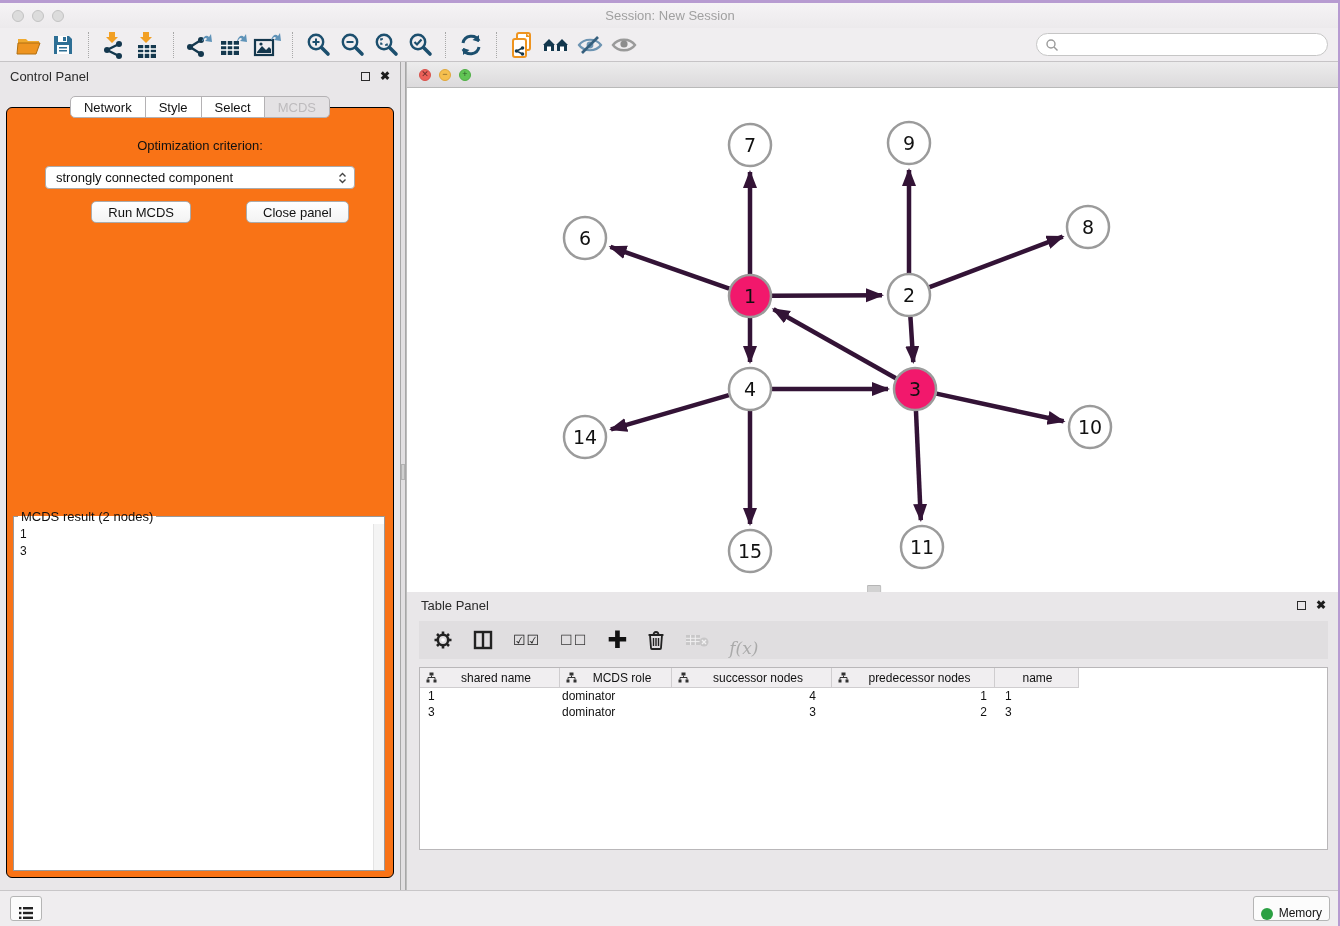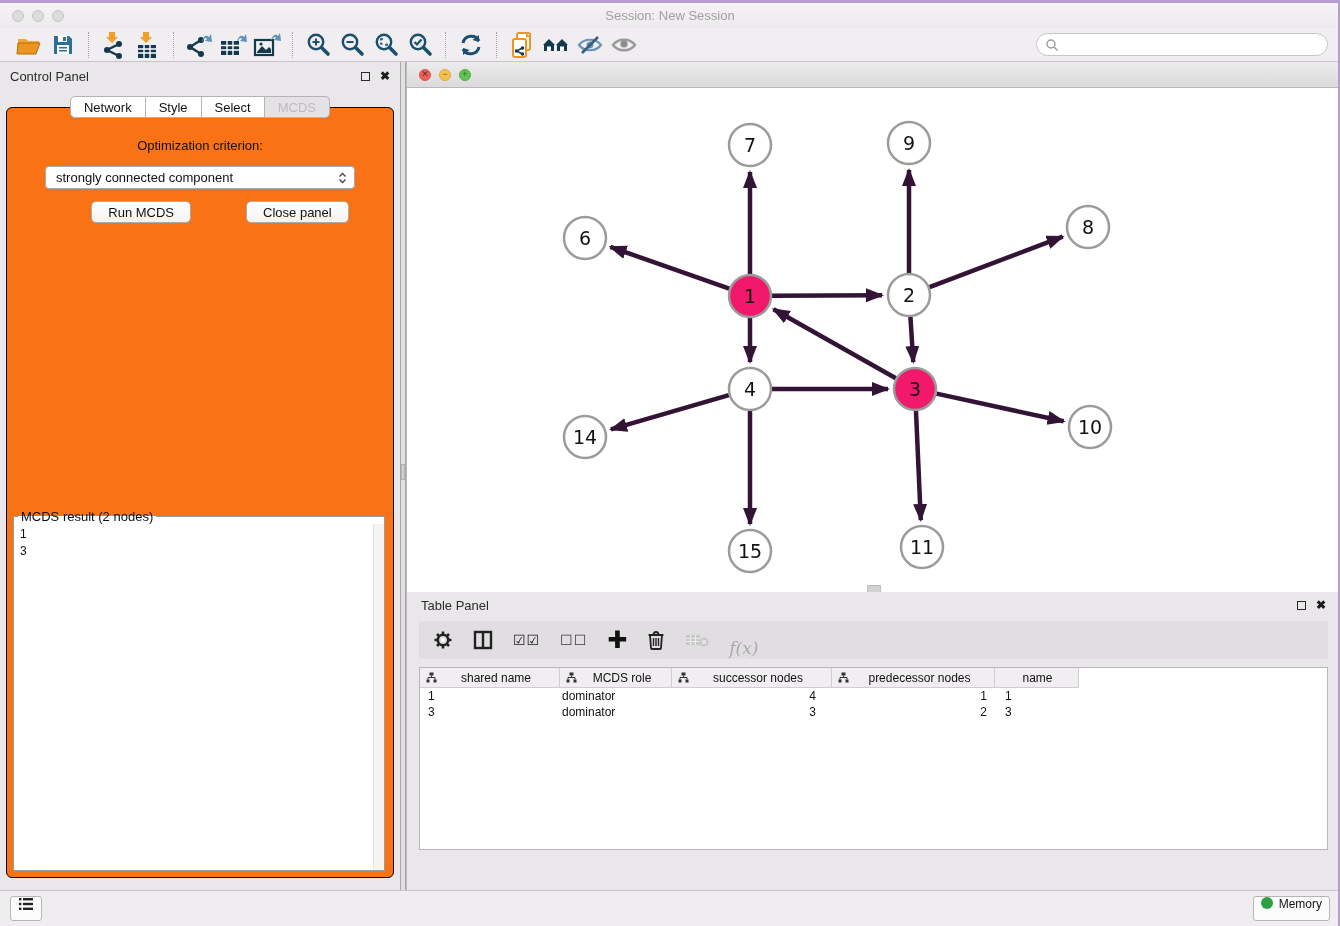--- a/index.html
+++ b/index.html
@@ -109,21 +109,21 @@
   .td.c1 { padding-left:8px; } .td.c2 { padding-left:2px; }
   .td.c3 { text-align:right; padding-right:16px; } .td.c4 { text-align:right; padding-right:8px; }
   .td.c5 { padding-left:10px; }
 
   .tp-tabs { position:absolute; bottom:4px; left:0; right:0; display:flex; justify-content:center; }
 
   
   .statusbar { position:absolute; bottom:0; left:0; width:100%; height:36px; background:#efedef;
     border-top:1px solid #c8c6c8; display:flex; align-items:center; padding:0 10px; }
   .sb-btn { background:#fcfcfc; border:1px solid #b5b5b5; border-radius:3px; height:25px; display:flex;
-    align-items:flex-start; justify-content:center; padding:0 7px; gap:6px; }
+    align-items:flex-end; justify-content:center; padding:0 7px; gap:6px; }
   .mem-dot { width:12px; height:12px; border-radius:50%; background:#2ba043; }
   .sb-right { margin-left:auto; display:flex; align-items:center; }
   .sb-label { font-size:12px; color:#111; }
 </style>
 </head>
 <body>
 
 <div class="purple-top"></div>
 <div class="purple-right"></div>
 

